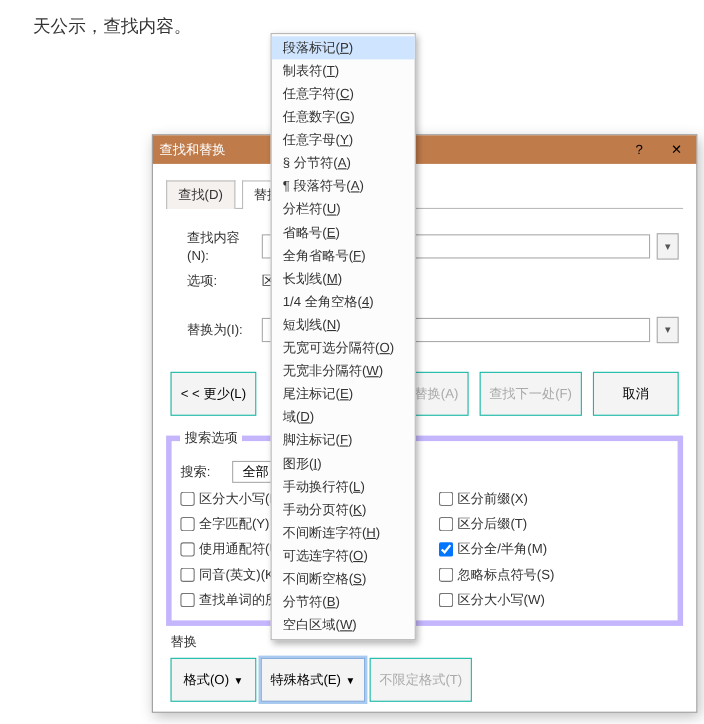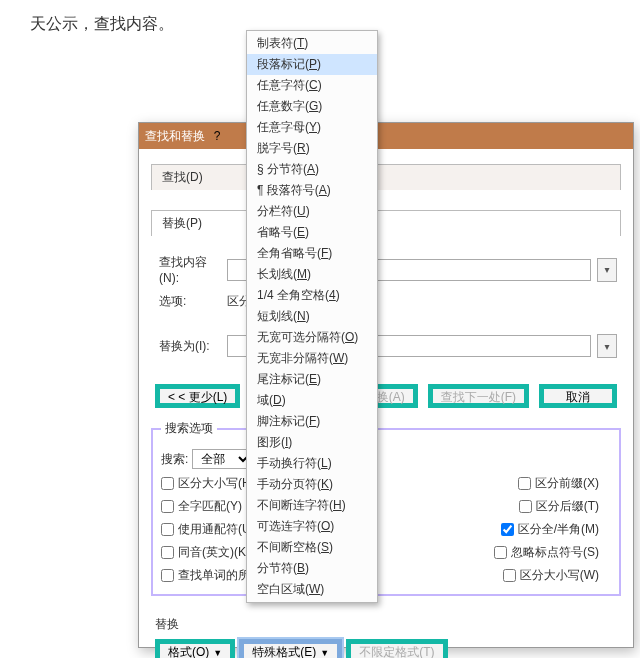--- a/index.html
+++ b/index.html
@@ -31,53 +31,53 @@
     box-shadow: 2px 4px 12px rgba(0,0,0,0.25);
   }
   .titlebar {
     height: 26px;
     background: #c07b4a;
     display: flex;
     align-items: center;
     padding: 0 6px;
     color: #fff;
     font-size: 12px;
+    justify-content: space-between;
   }
   .titlebar .winbtns {
     display: flex;
     gap: 10px;
     color: #000;
   }
   .winbtns span {
     width: 24px;
     text-align: center;
     cursor: default;
   }
   .tabs {
     display: flex;
     border-bottom: 1px solid #bbb;
     margin: 14px 12px 0 12px;
     font-size: 12px;
-    gap: 20px;
-    flex-direction: column;
+    gap: 6px;
   }
   .tab {
     padding: 4px 10px;
     border: 1px solid #bbb;
     border-bottom: none;
     background: #f5f1ee;
     position: relative;
     top: 1px;
     cursor: pointer;
   }
   .tab.active {
     background: #fff;
   }
   .form-area {
-    padding: 10px 16px 6px 20px;
+    padding: 10px 16px 6px 31px;
   }
   .form-row {
     display: flex;
     align-items: center;
     margin: 8px 0;
     gap: 6px;
   }
   .form-row label {
     width: 62px;
     text-align: left;
@@ -96,48 +96,48 @@
     height: 22px;
     border: 1px solid #aaa;
     background: #f3f3f3;
     display: flex;
     align-items: center;
     justify-content: center;
     font-size: 10px;
     color: #555;
   }
   .btn {
-    height: 24px;
+    height: 40px;
     min-width: 78px;
-    border: 5px solid #14b8a6;
+    border: 1px solid #14b8a6;
     background: #f4f4f4;
     font-size: 12px;
     padding: 0 8px;
     cursor: pointer;
   }
   .btn:disabled {
     color: #aaa;
   }
   .btnrow {
     display: flex;
     justify-content: flex-start;
     gap: 10px;
     margin: 12px 16px;
   }
   .btnrow .spacer { flex:1; }
   fieldset.search-opts {
     margin: 4px 12px;
-    border: 2px solid #c4b5fd;
-    padding: 8px 20px 10px 8px;
+    border: 5px solid #c4b5fd;
+    padding: 8px 2px 10px 8px;
   }
   fieldset legend { font-size: 12px; padding: 0 4px; }
   .opts-row {
     display: flex;
     align-items: center;
-    gap: 4px;
+    gap: 20px;
     margin: 4px 0;
   }
   .opts-columns {
     display: flex;
     gap: 20px;
   }
   .opts-col {
     flex: 1;
     display: flex;
     flex-direction: column;
@@ -147,21 +147,21 @@
   .opts-col label {
     display: flex;
     align-items: center;
     gap: 4px;
     white-space: nowrap;
   }
   .opts-col input[type=checkbox] {
     margin: 0;
   }
   .replace-section {
-    margin: 20px 16px 10px 16px;
+    margin: 6px 16px 10px 16px;
   }
   .replace-btns {
     display: flex;
     gap: 4px;
     margin-top: 6px;
   }
   .replace-btns .btn.active {
     box-shadow: 0 0 0 2px #a8c9f0;
     border-color: #7da9dd;
   }
@@ -275,21 +275,21 @@
           </label>
         <label>
             <input type="checkbox" style="">
             <span>同音(英文)(K)</span>
           </label>
         <label>
             <input type="checkbox" style="">
             <span>查找单词的所有形式</span>
           </label>
       </div>
-      <div class="opts-col" style="align-items:flex-end;">
+      <div class="opts-col" style="">
         <label>
             <input type="checkbox" style="">
             <span>区分前缀(X)</span>
           </label>
         <label>
             <input type="checkbox" style="">
             <span>区分后缀(T)</span>
           </label>
         <label>
             <input type="checkbox" checked="" style="">
@@ -311,26 +311,25 @@
     <div>替换</div>
     <div class="replace-btns">
       <button class="btn"><span>格式(O)</span><span class="caret">▼</span></button>
       <button class="btn active"><span>特殊格式(E)</span><span class="caret">▼</span></button>
       <button class="btn" disabled="">不限定格式(T)</button>
     </div>
   </div>
 </div>
 
 <div class="popup-menu" id="special-menu">
+    <div class="mi hl">段落标记(<span class="hk">P</span>)</div>
     <div class="mi">制表符(<span class="hk">T</span>)</div>
-    <div class="mi hl">段落标记(<span class="hk">P</span>)</div>
     <div class="mi">任意字符(<span class="hk">C</span>)</div>
     <div class="mi">任意数字(<span class="hk">G</span>)</div>
     <div class="mi">任意字母(<span class="hk">Y</span>)</div>
-    <div class="mi">脱字号(<span class="hk">R</span>)</div>
     <div class="mi">§ 分节符(<span class="hk">A</span>)</div>
     <div class="mi">¶ 段落符号(<span class="hk">A</span>)</div>
     <div class="mi">分栏符(<span class="hk">U</span>)</div>
     <div class="mi">省略号(<span class="hk">E</span>)</div>
     <div class="mi">全角省略号(<span class="hk">F</span>)</div>
     <div class="mi">长划线(<span class="hk">M</span>)</div>
     <div class="mi">1/4 全角空格(<span class="hk">4</span>)</div>
     <div class="mi">短划线(<span class="hk">N</span>)</div>
     <div class="mi">无宽可选分隔符(<span class="hk">O</span>)</div>
     <div class="mi">无宽非分隔符(<span class="hk">W</span>)</div>

